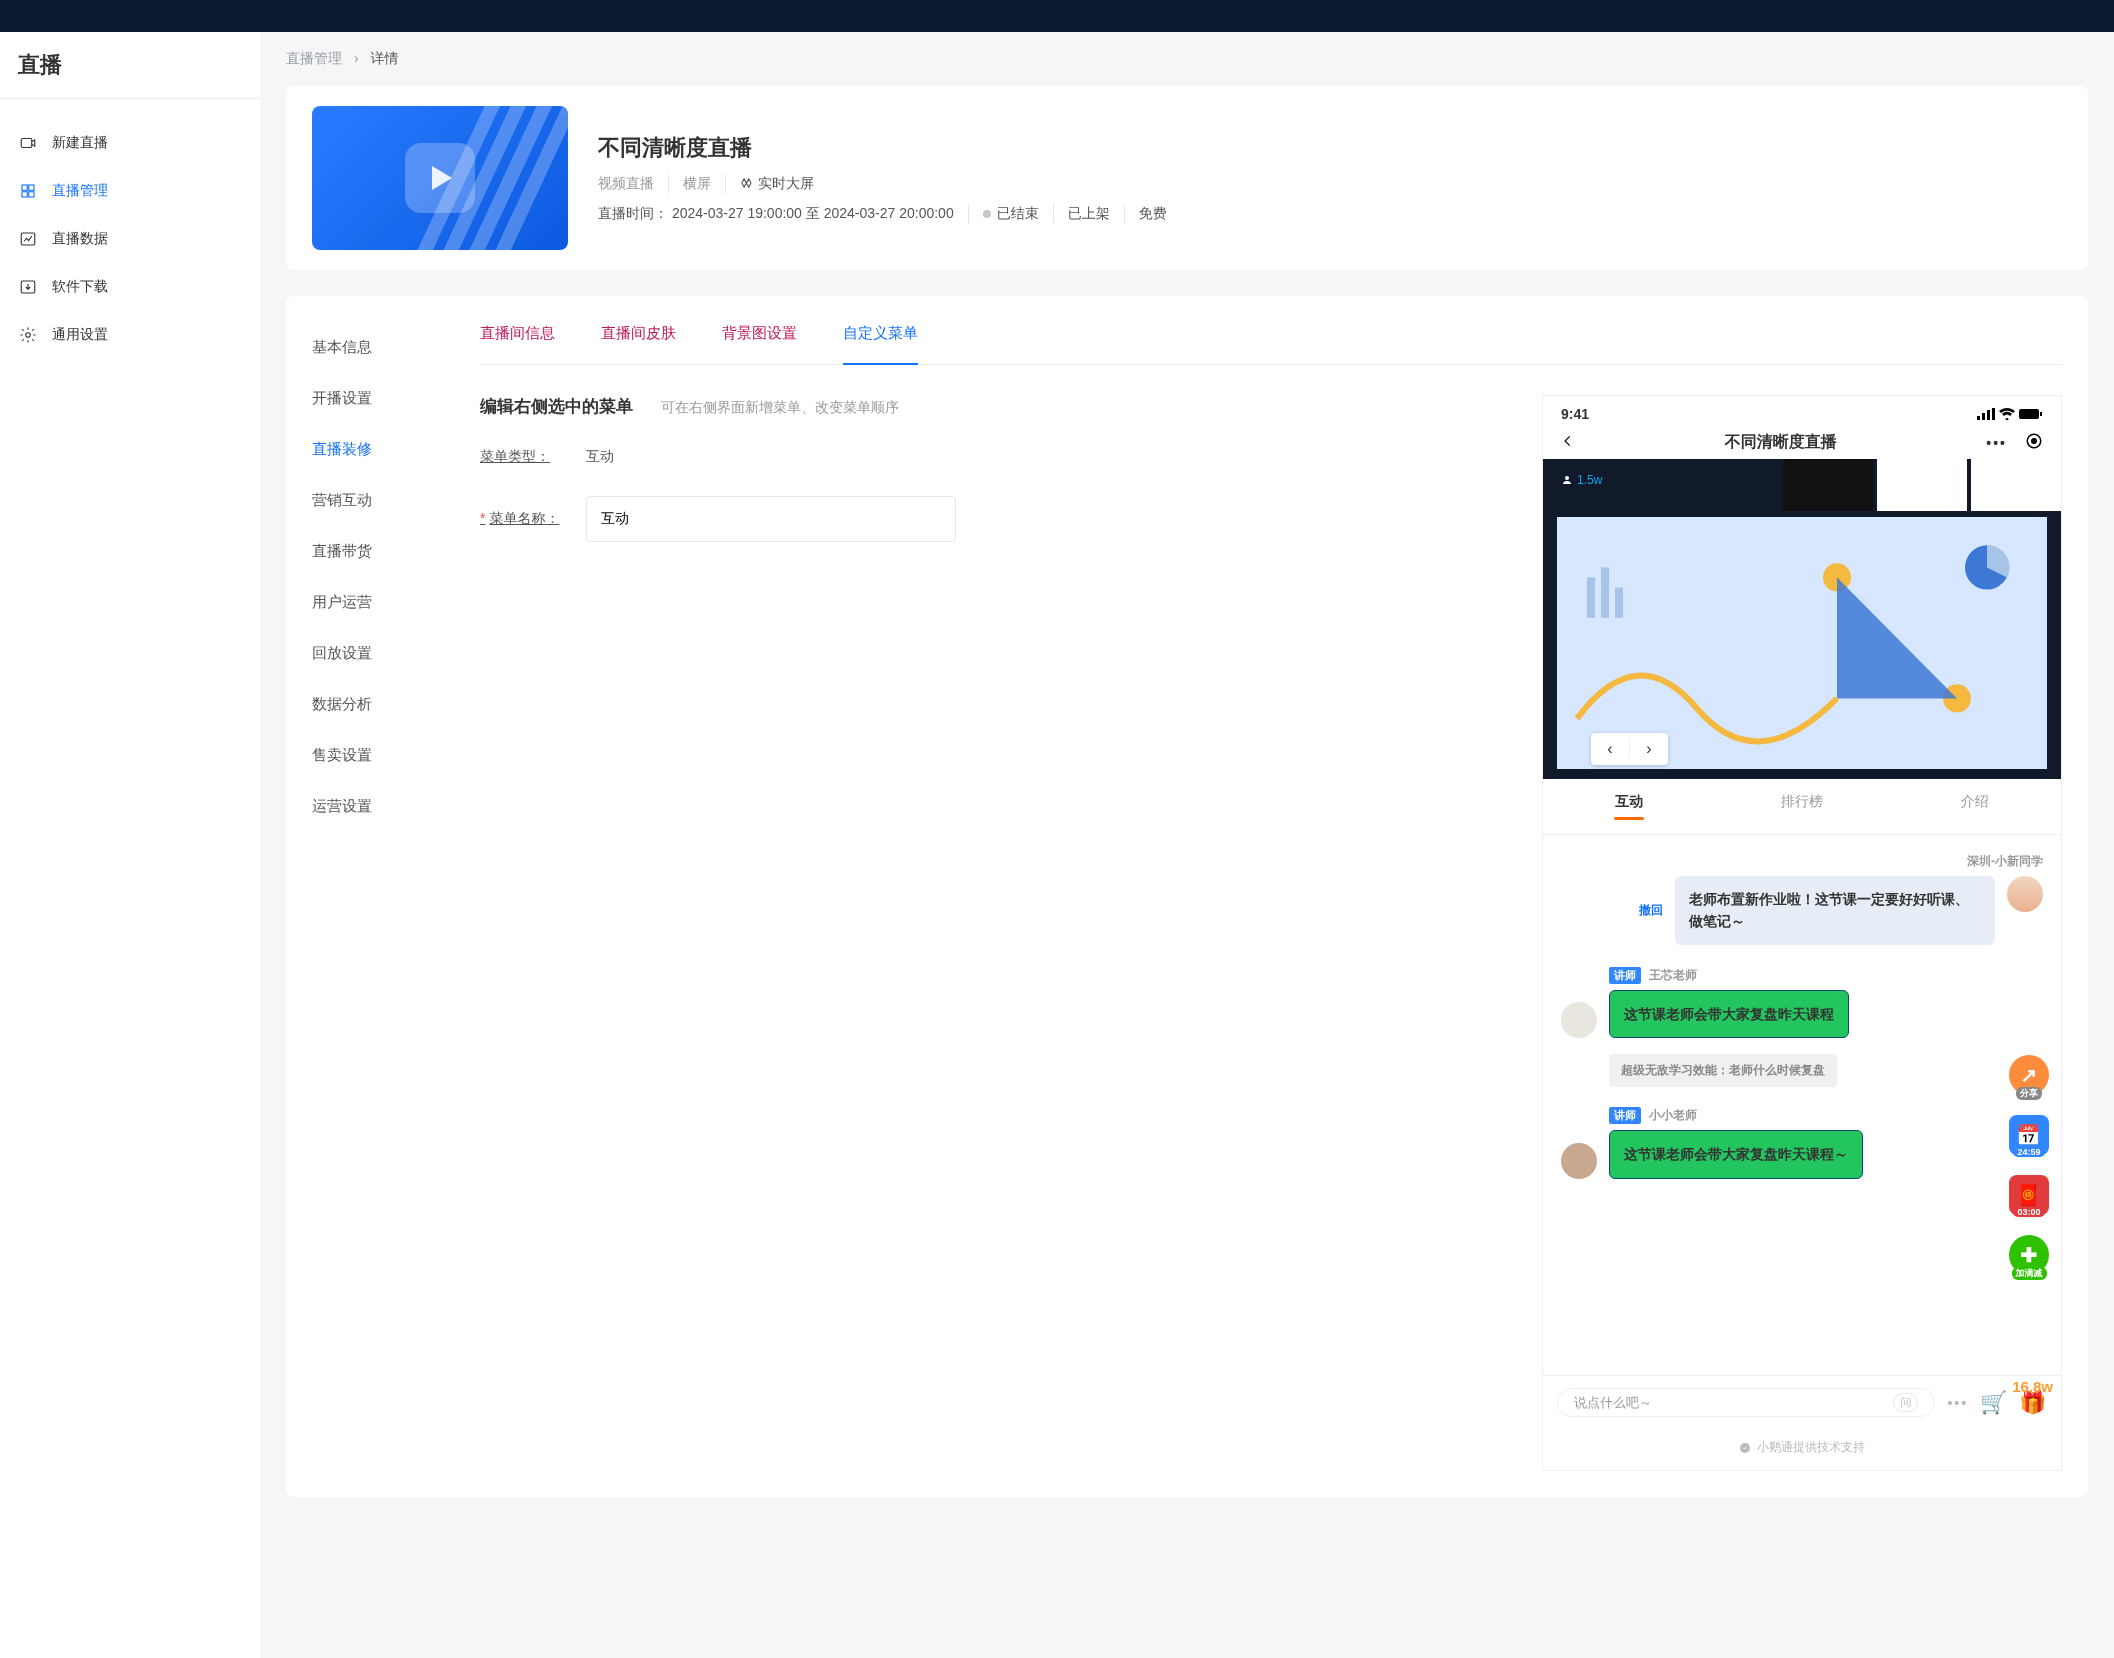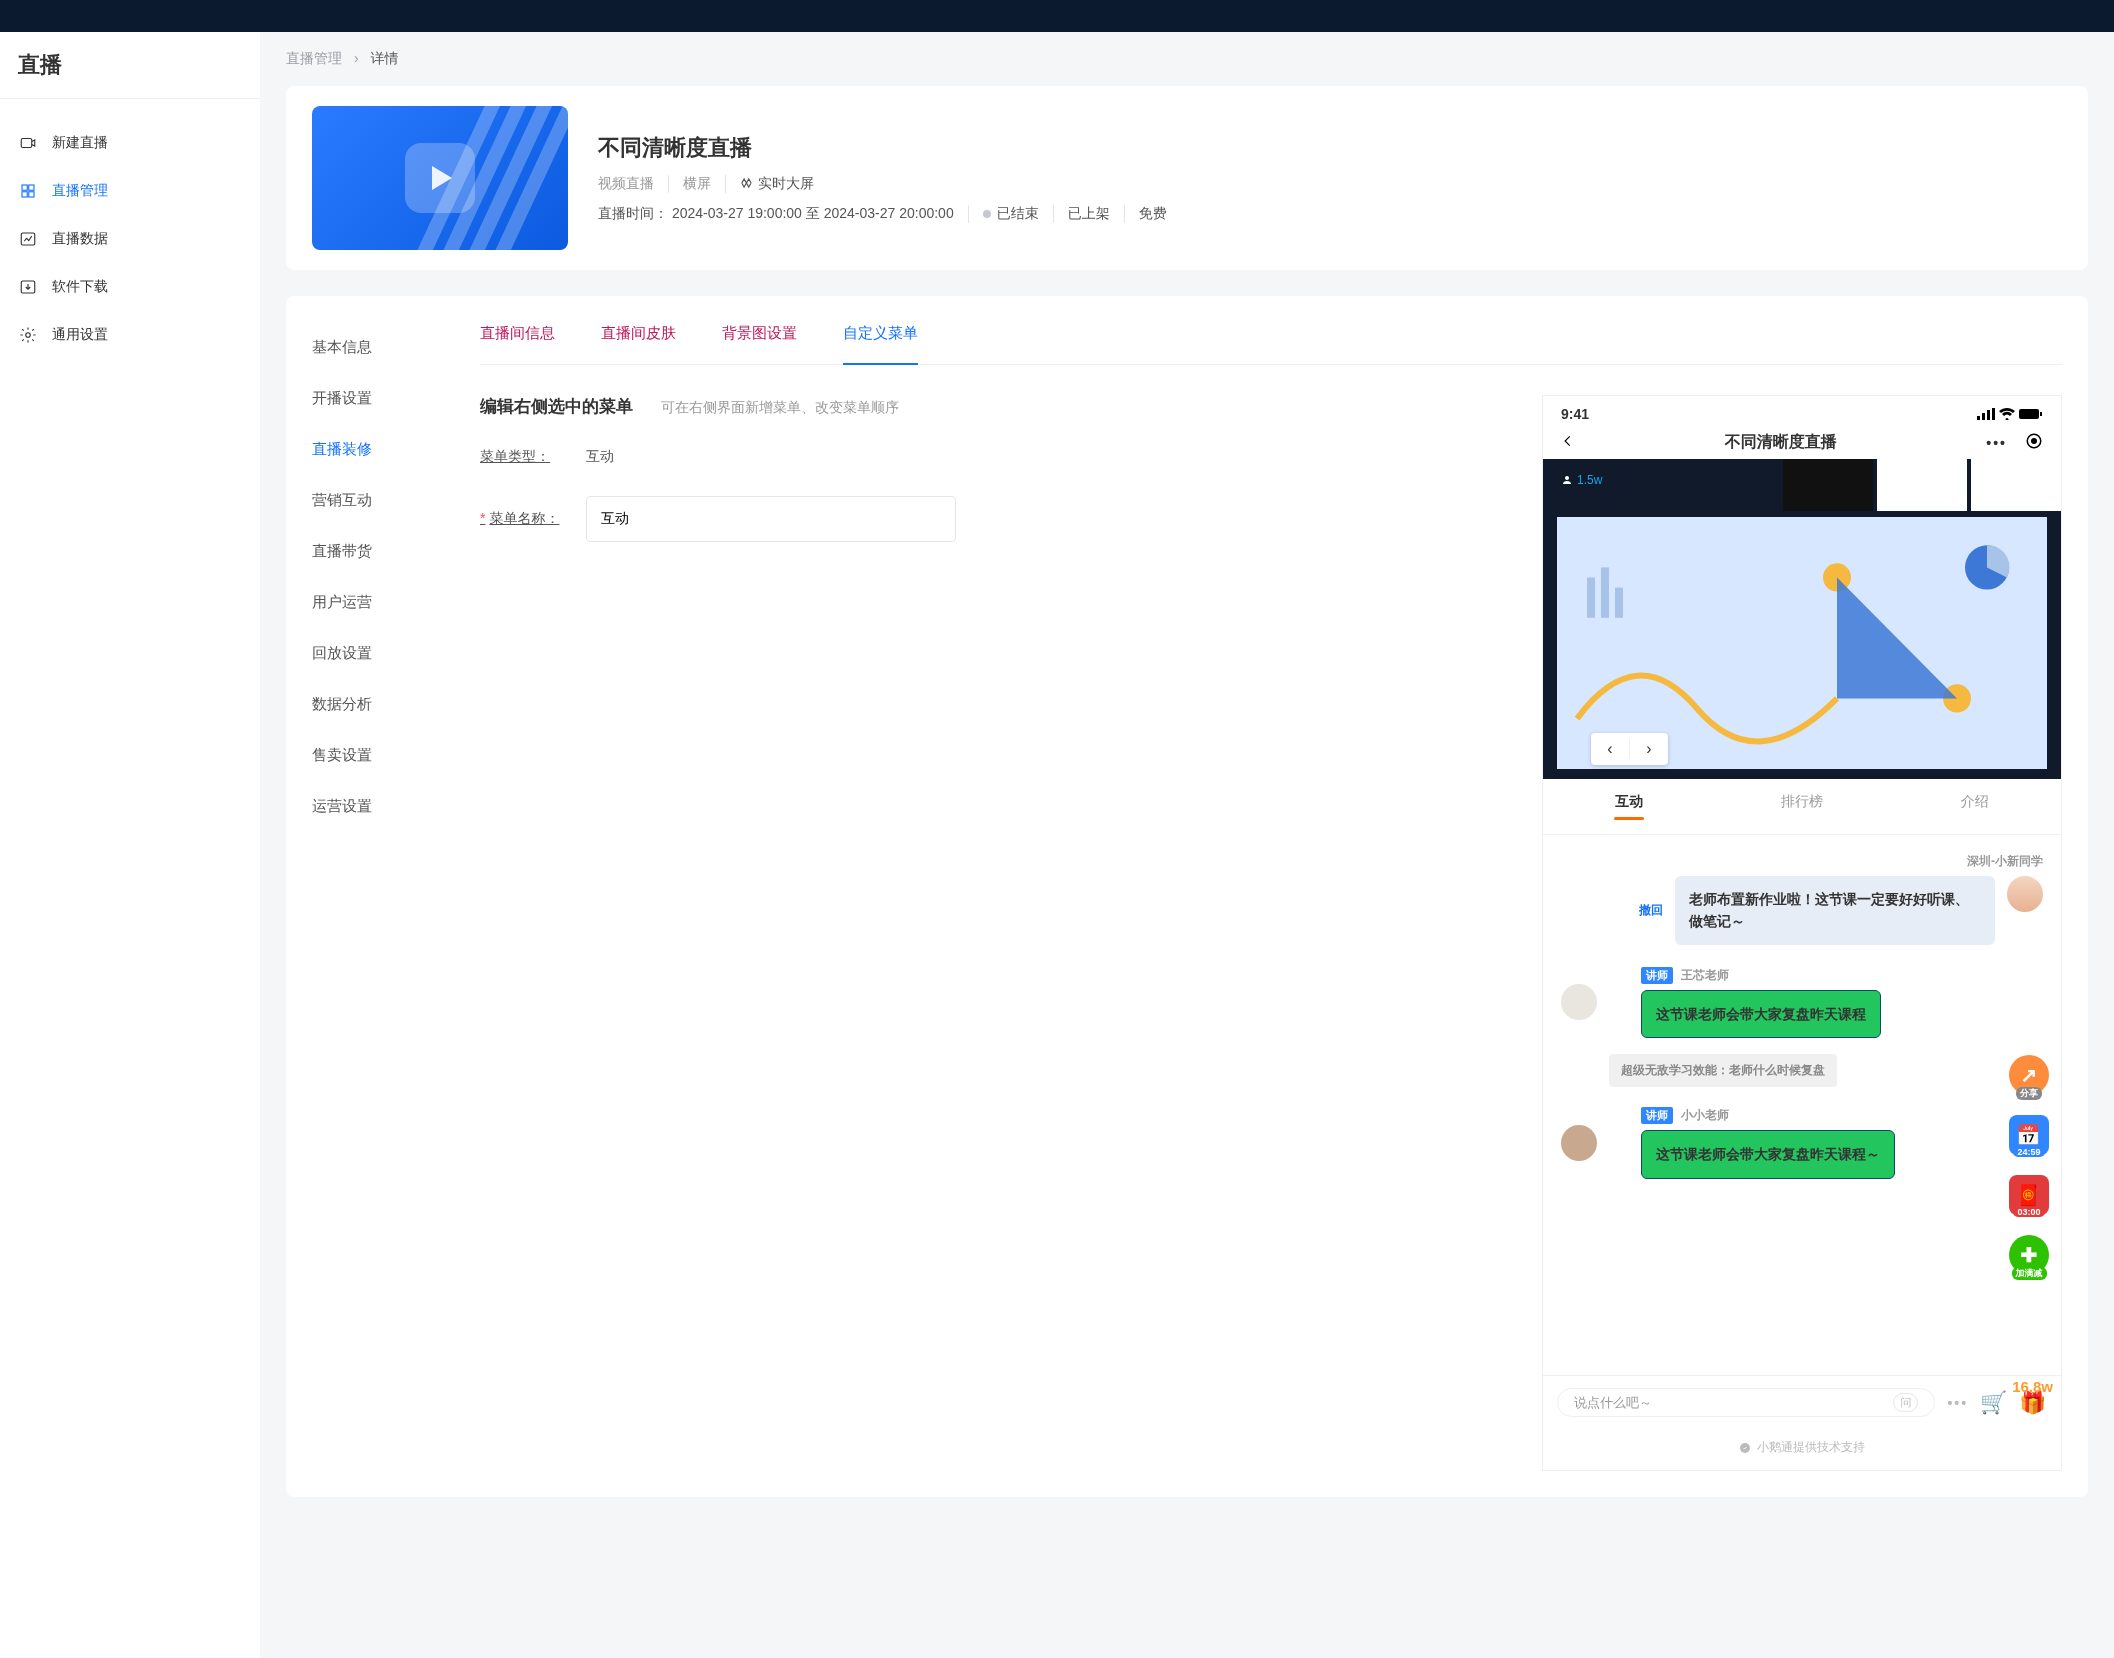--- a/index.html
+++ b/index.html
@@ -74,21 +74,21 @@
   .chat-tabs .ctab .underline { display:none; }
   .chat-area { padding: 18px; position:relative; min-height: 540px; font-weight: bold; }
   .msg { margin-bottom: 22px; }
   .msg.right { text-align:right; }
   .msg .name { font-size:12px; color:#999; margin-bottom:6px; }
   .msg.right .row { display:flex; justify-content:flex-end; align-items:flex-start; }
   .msg .bubble { display:inline-block; background:#e7edf6; color:#333; padding:12px 14px; border-radius:6px; max-width:320px; text-align:left; font-size:14px; line-height:1.6; }
   .msg.right .revoke { font-size:12px; color:#1472ff; margin-right:12px; align-self:center; cursor:pointer; }
   .msg .avatar { width:36px; height:36px; border-radius:50%; background:#ddd; }
   .msg.right .avatar { margin-left:12px; }
-  .msg.left .row { display:flex; align-items:center;gap:32px; }
+  .msg.left .row { display:flex; align-items:flex-end; }
   .msg.left .avatar { margin-right:12px; }
   .msg.left .col { flex:1; }
   .msg.left .name-line { display:flex; align-items:center; gap:8px; margin-bottom:6px; }
   .badge { background:#2f86ff; color:#fff; font-size:11px; padding:1px 5px; border-radius:2px; }
   .msg.left .bubble { background:#22c55e; border:1px solid #0c4a6e; }
   .sys-msg { background:#f0f0f0; color:#888; font-size:12px; padding:8px 12px; border-radius:4px; display:inline-block; margin: -6px 0 20px 48px; }
   .float-col { position:absolute; right:12px; top:220px; display:flex; flex-direction:column; gap:20px; align-items:center; }
   .float-icon { width:40px; height:40px; border-radius:50%; display:flex; align-items:center; justify-content:center; font-size:20px; }
   .float-icon .sub { position:absolute; top:32px; font-size:9px; background:#888; color:#fff; padding:0 4px; border-radius:6px; }
   .float-icon { position:relative; }

